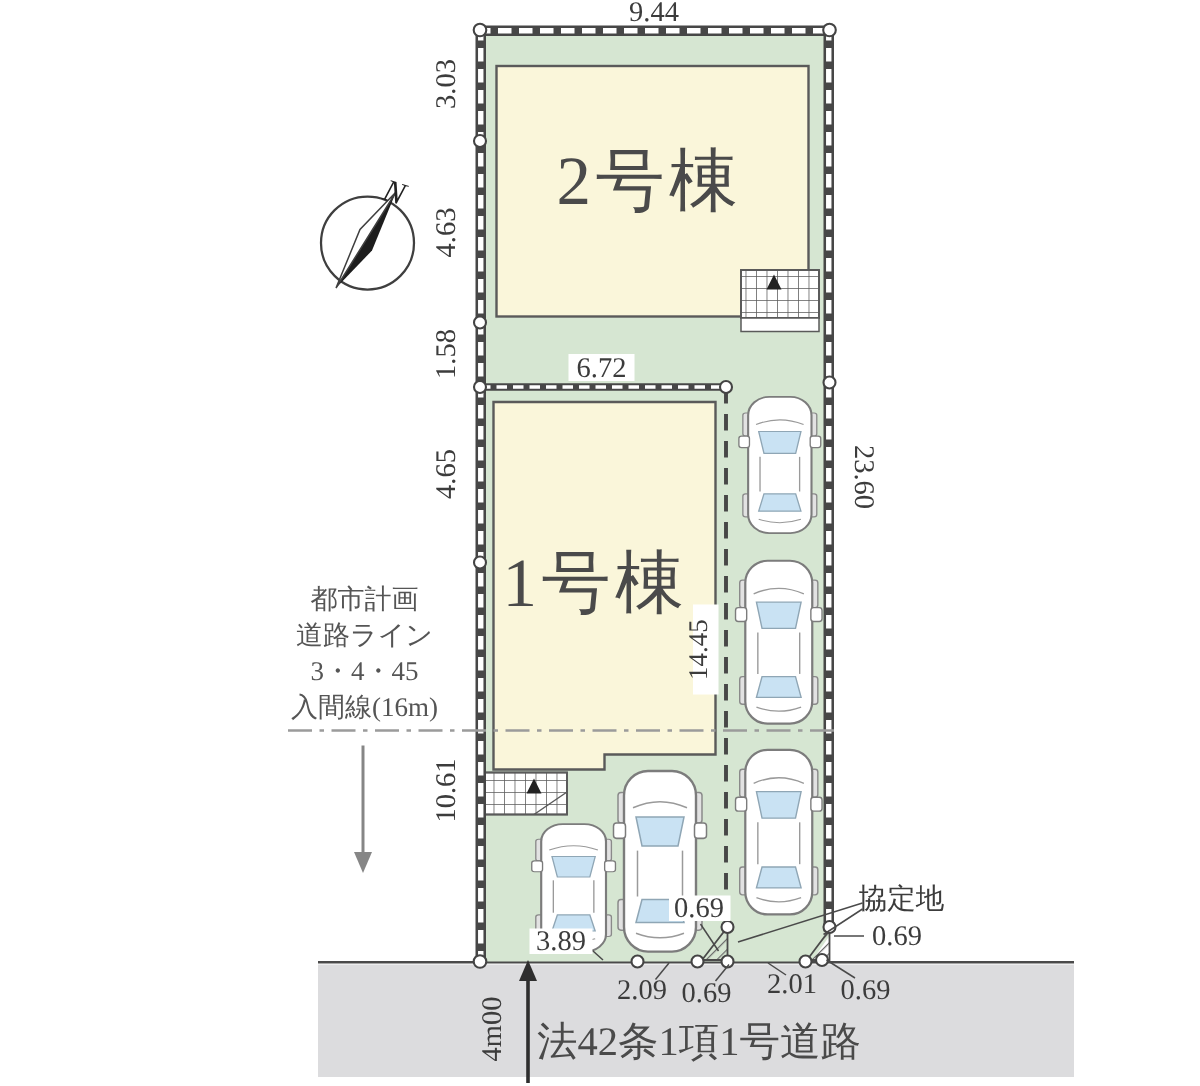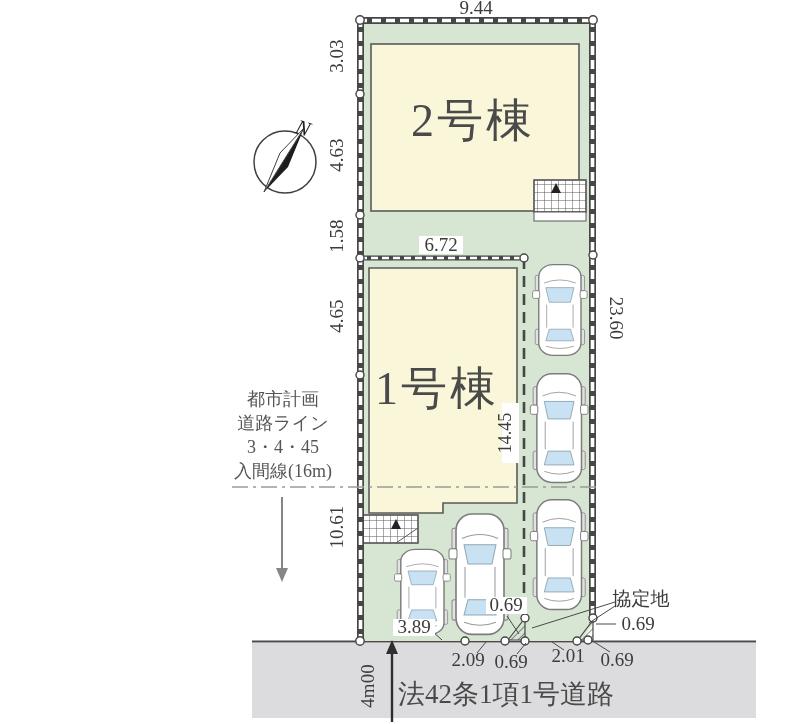--- a/index.html
+++ b/index.html
@@ -1,17 +1,17 @@
 <!DOCTYPE html>
 <html><head>
 <meta charset="utf-8">
 <style>
   html,body{margin:0;padding:0;background:#fff;}
   .stage{position:relative;width:716px;height:724px;background:#ffffff;overflow:hidden;
-         font-family:"Liberation Serif","DejaVu Serif",serif;padding-left:40px;}
+         font-family:"Liberation Serif","DejaVu Serif",serif;}
   svg{display:block}
   text{font-family:"Liberation Serif","DejaVu Serif",serif;fill:#3c3c3c;}
   .dim{font-size:19px;}
   .dim-sm{font-size:18px;}
   .bldg{font-size:46px;fill:#4a4a4a;letter-spacing:3px;}
   .note{font-size:18px;fill:#555;}
   .roadname{font-size:27px;fill:#4a4a4a;}
   .kyotei{font-size:19px;}
   .north{font-size:21px;font-style:italic;fill:#222;}
 </style>

